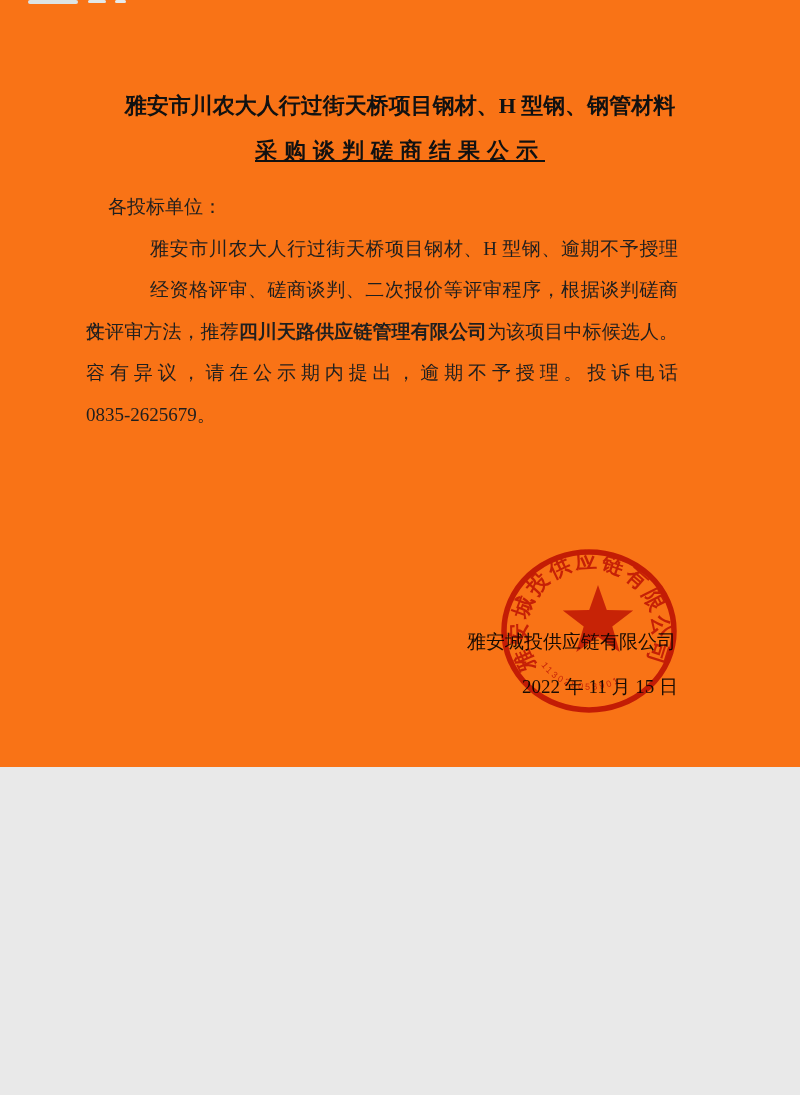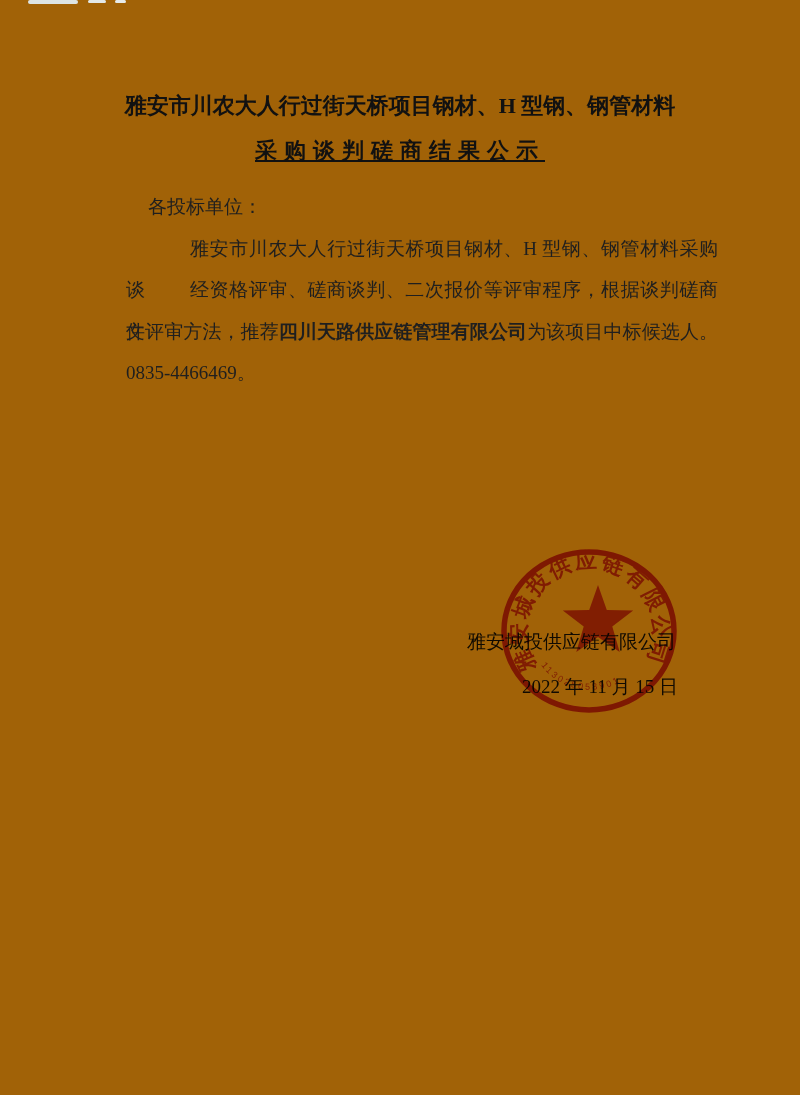--- a/index.html
+++ b/index.html
@@ -1,40 +1,39 @@
 <!DOCTYPE html>
 <html><head>
 <meta charset="utf-8">
 <style>
   html,body{margin:0;padding:0;background:#e9e9e9;}
   .page{
     position:relative;
-    width:800px;height:1095px;
-    background:#a16207;
+    width:800px;height:767px;
+    background:#f97316;
     overflow:hidden;
     font-family:"Liberation Serif","DejaVu Serif",serif;
     color:#1f1f1f;
   }
   
   .artifact{position:absolute;top:0;background:#dde4e4;border-radius:2px;}
   .artifact.a1{left:28px;width:50px;height:4px;}
   .artifact.a2{left:88px;width:18px;height:3px;background:#e2e8e8;}
   .artifact.a3{left:115px;width:11px;height:3px;background:#e6ebeb;}
 
   .title{
     position:absolute;left:0;top:83px;width:800px;
     text-align:center;font-weight:bold;font-size:22px;line-height:45px;
     color:#111;
   }
   .title .t2{letter-spacing:7px;text-decoration:underline;}
 
   .content{
     position:absolute;left:86px;top:186px;width:592px;
     font-size:19px;
-    margin-left:40px;
   }
   .line{height:41.5px;line-height:41.5px;}
   .line.full{text-align:justify;text-align-last:justify;text-justify:inter-character;}
   .line.ind{text-indent:64px;}
   .sal{padding-left:22px;}
   .bold{font-weight:bold;}
 
   .sig{
     position:absolute;z-index:3;font-size:19px;line-height:22px;
     mix-blend-mode:multiply;white-space:nowrap;color:#191919;
@@ -56,24 +55,25 @@
   <div class="artifact a2"></div>
   <div class="artifact a3"></div>
 
   <div class="title">
     <div class="t1">雅安市川农大人行过街天桥项目钢材、H 型钢、钢管材料</div>
     <div class="t2">采购谈判磋商结果公示</div>
   </div>
 
   <div class="content">
     <div class="line sal">各投标单位：</div>
-    <div class="line full ind">雅安市川农大人行过街天桥项目钢材、H 型钢、钢管材料采购谈</div>
+    <div class="line full ind">雅安市川农大人行过街天桥项目钢材、H 型钢、逾期不予授理</div>
     <div class="line full ind">经资格评审、磋商谈判、二次报价等评审程序，根据谈判磋商文</div>
     <div class="line full"><span>件评审方法，推荐</span><span class="bold">四川天路供应链管理有限公司</span><span>为该项目中标候选人。</span></div>
-    <div class="line">0835-4466469。</div>
+    <div class="line full">容有异议，请在公示期内提出，逾期不予授理。投诉电话</div>
+    <div class="line">0835-2625679。</div>
   </div>
 
   <div class="stamp">
     <svg width="200" height="190" viewBox="0 0 200 190" xmlns="http://www.w3.org/2000/svg">
       <defs>
         <path id="arcTop" d="M 47.6,133.7 A 64,64 0 1 1 152.4,133.7" fill="none"></path>
         <path id="arcBot" d="M 44,118 A 61,61 0 0 0 156,118" fill="none"></path>
       </defs>
       <ellipse cx="99" cy="96" rx="85" ry="79" fill="none" stroke-width="5.5" stroke="#c2281d"></ellipse>
       <polygon points="108,50 116.8,74.9 143.2,75.6 122.3,91.6 129.7,116.9 108,102 86.3,116.9 93.7,91.6 72.8,75.6 99.2,74.9" opacity="0.92" fill="#c2281d"></polygon>

